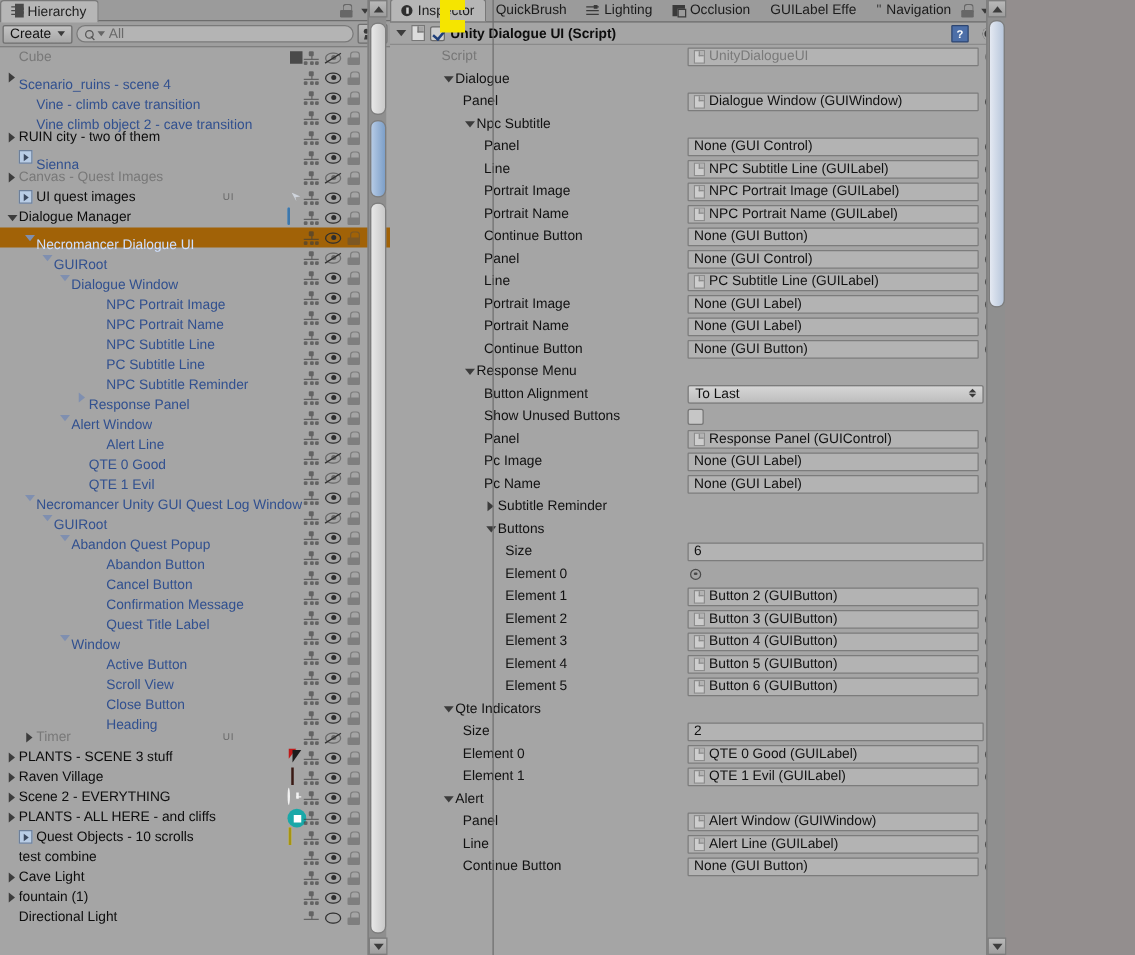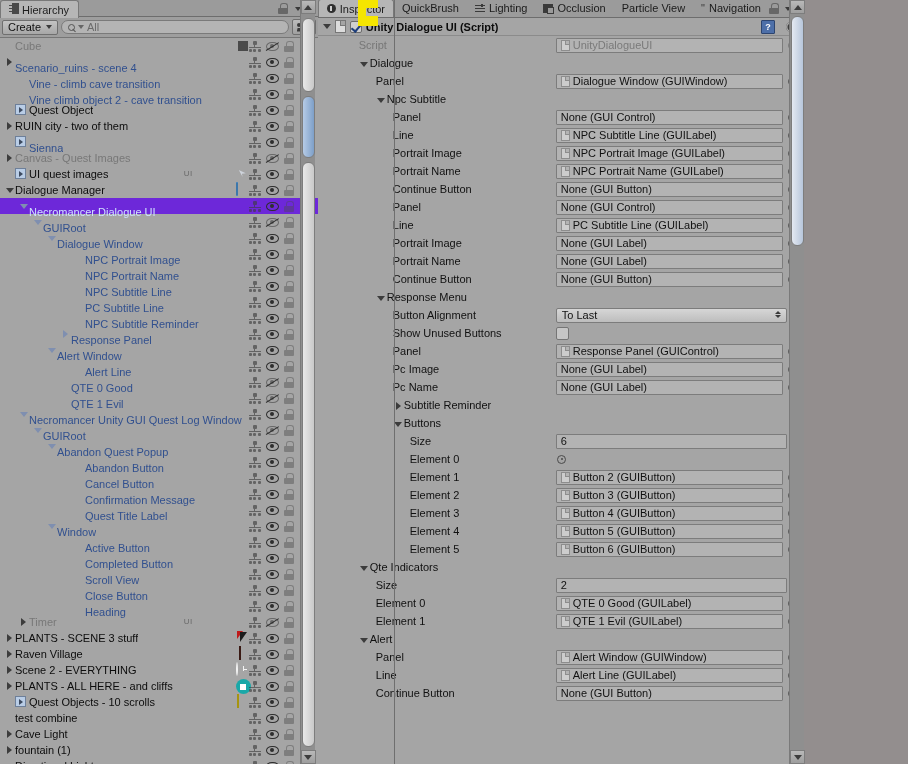--- a/index.html
+++ b/index.html
@@ -72,21 +72,21 @@
     background:#3a3a3a; clip-path:polygon(0 100%,20% 0,80% 0,100% 100%);}
   .ill { position:absolute; right:0; top:1px; width:7px;height:1px;background:#3a3a3a;
     box-shadow:0 3px 0 #3a3a3a, 0 6px 0 #3a3a3a; }
 
   .h-list { flex:1; overflow:hidden; position:relative; background:#a5a5a5; }
   .hrow {
     height:16px; display:flex; align-items:center;
     position:relative; padding-left:4px; font-size:11px; color:#0c0c0c;
     white-space:nowrap;
   }
-  .hrow.selected { background:#6d28d9; }
+  .hrow.selected { background:#a16207; }
   .hrow.selected .hname { color:#ffffff; }
   .hrow.header-row { color:#5f5f5f; }
   .hname { overflow:hidden; text-overflow:clip; }
   .hname.blue { color:#31508f;margin-top:11px; }
   .hname.dim { color:#787878; }
   .hrow.selected .hname.blue { color:#cfe0ff; }
 
   .foldarrow { width:11px; flex:none; display:flex;align-items:center;justify-content:center; }
   .fa-r { width:0;height:0;border-top:4px solid transparent;border-bottom:4px solid transparent;border-left:5px solid #3c3c3c; }
   .fa-d { width:0;height:0;border-left:4px solid transparent;border-right:4px solid transparent;border-top:5px solid #3c3c3c; }
@@ -398,43 +398,20 @@
             </span>
             <span class="ic-eye">
               <i class="eo"></i>
               <i class="ep"></i>
             </span>
             <span class="ic-lock"></span>
           </span>
         </div>
         <div class="hrow">
           <span style="display: inline-block; flex: 0 0 auto; width: 0px;"></span>
-          <span class="foldarrow"></span>
-          <span class="go-icon">
-            <span class="go-arrowbox"></span>
-          </span>
-          <span class="hname">Quest Object</span>
-          <span class="hrow-right">
-            <span class="ic-prefabnode">
-              <i class="pn-stem"></i>
-              <i class="pn-legs">
-                <span></span>
-                <span></span>
-                <span></span>
-              </i>
-            </span>
-            <span class="ic-eye">
-              <i class="eo"></i>
-              <i class="ep"></i>
-            </span>
-            <span class="ic-lock"></span>
-          </span>
-        </div>
-        <div class="hrow">
-          <span style="display: inline-block; flex: 0 0 auto; width: 0px;"></span>
           <span class="foldarrow">
             <i class="fa-r"></i>
           </span>
           <span class="hname">RUIN city - two of them</span>
           <span class="hrow-right">
             <span class="ic-prefabnode">
               <i class="pn-stem"></i>
               <i class="pn-legs">
                 <span></span>
                 <span></span>
@@ -995,41 +972,20 @@
               <i class="ep"></i>
             </span>
             <span class="ic-lock"></span>
           </span>
         </div>
         <div class="hrow">
           <span style="display: inline-block; flex: 0 0 auto; width: 56px;"></span>
           <span class="foldarrow"></span>
           <span class="go-icon"><span class="go-prefab"></span></span>
           <span class="hname blue">Active Button</span>
-          <span class="hrow-right">
-            <span class="ic-prefabnode">
-              <i class="pn-stem"></i>
-              <i class="pn-legs">
-                <span></span>
-                <span></span>
-                <span></span>
-              </i>
-            </span>
-            <span class="ic-eye">
-              <i class="eo"></i>
-              <i class="ep"></i>
-            </span>
-            <span class="ic-lock"></span>
-          </span>
-        </div>
-        <div class="hrow">
-          <span style="display: inline-block; flex: 0 0 auto; width: 56px;"></span>
-          <span class="foldarrow"></span>
-          <span class="go-icon"><span class="go-prefab"></span></span>
-          <span class="hname blue">Completed Button</span>
           <span class="hrow-right">
             <span class="ic-prefabnode">
               <i class="pn-stem"></i>
               <i class="pn-legs">
                 <span></span>
                 <span></span>
                 <span></span>
               </i>
             </span>
             <span class="ic-eye">
@@ -1351,21 +1307,21 @@
         </div>
         <div class="itab">
           <span class="ic-light"></span>
           <span>Lighting</span>
         </div>
         <div class="itab">
           <span class="ic-occl"></span>
           <span>Occlusion</span>
         </div>
         <div class="itab">
-          <span>Particle View</span>
+          <span>GUILabel Effe</span>
         </div>
         <div class="itab">
           <span class="ic-nav">"</span>
           <span>Navigation</span>
         </div>
         <div style="margin-left: auto; display: flex; align-items: center; gap: 2px; padding-bottom: 3px;">
           <span class="tab-lock"></span>
           <span class="tab-menu">
             <i class="tr"></i>
             <i class="lines"></i>

